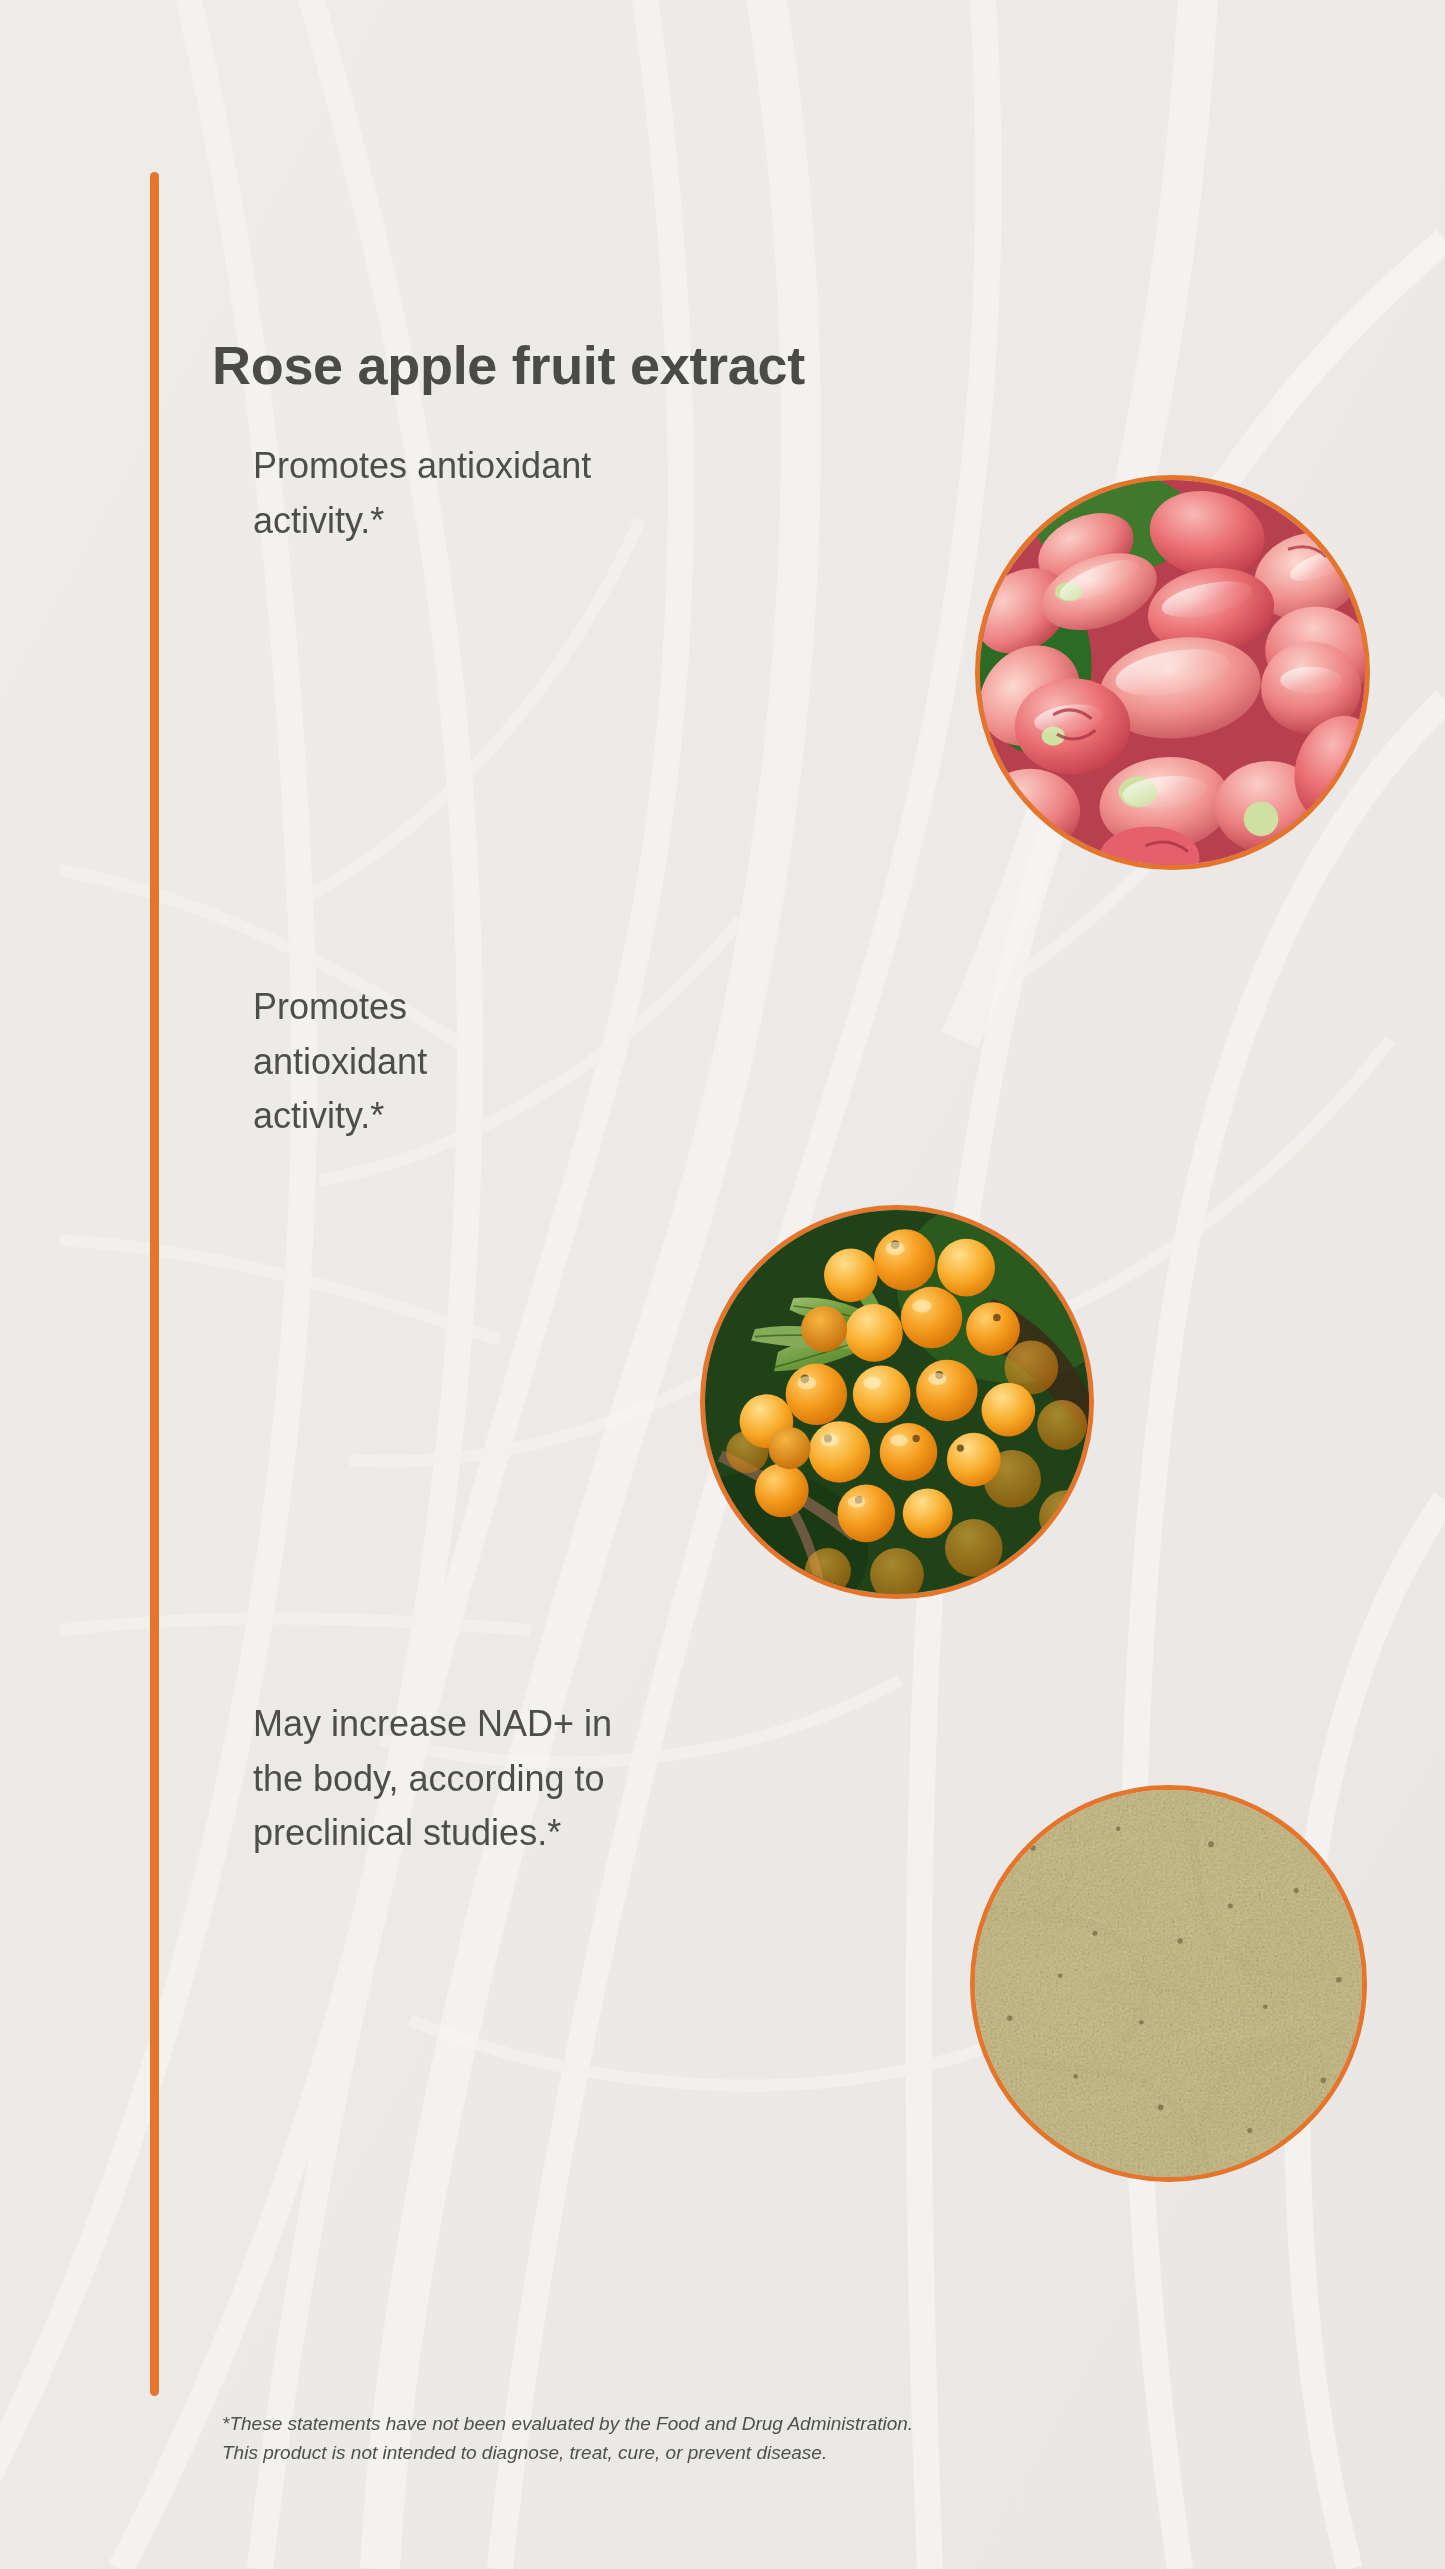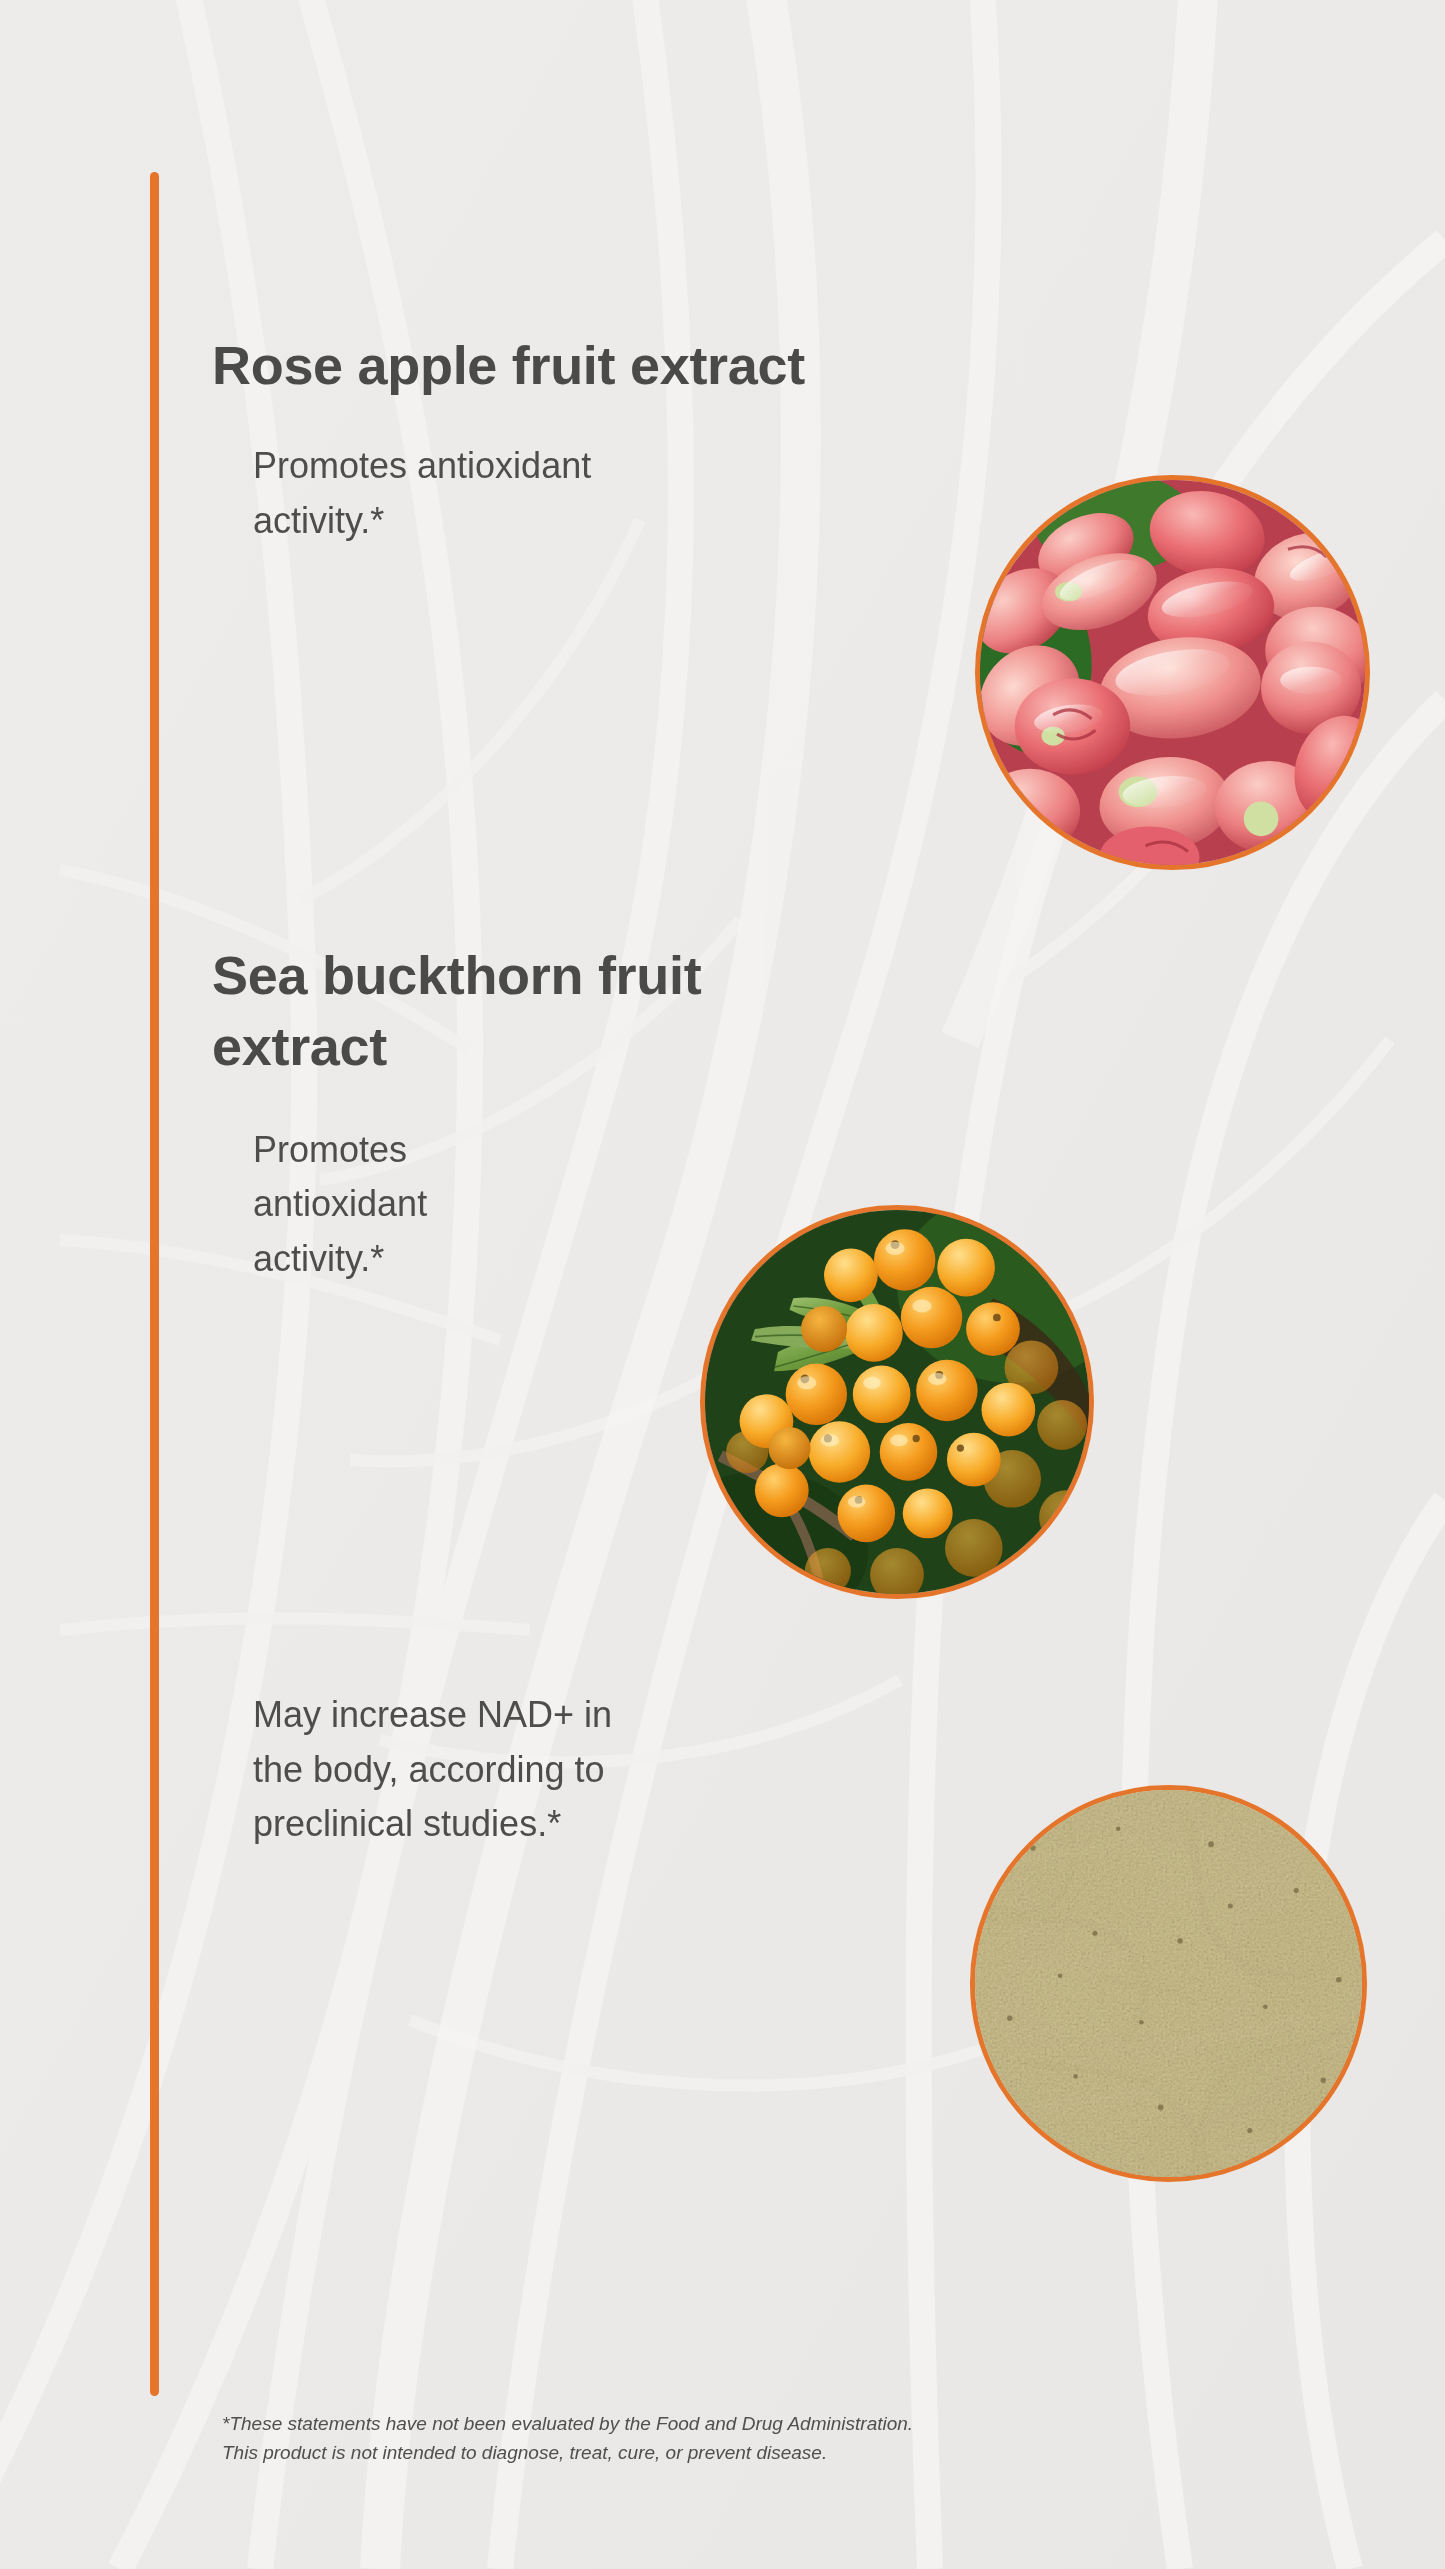--- a/index.html
+++ b/index.html
@@ -66,21 +66,21 @@
   }
   
   #section-rose-apple { top: 330px; }
   #section-rose-apple .section-body { margin-top: 38px; max-width: 470px; }
 
   #section-sea-buckthorn { top: 940px; }
   #section-sea-buckthorn .section-heading { max-width: 520px; }
   #section-sea-buckthorn .section-body { margin-top: 40px; max-width: 250px; }
 
   #section-resveratrol { top: 1655px; }
-  #section-resveratrol .section-body { margin-top: 33px; max-width: 400px; }
+  #section-resveratrol .section-body { margin-top: 42px; max-width: 400px; }
 
   
   .ingredient-image {
     position: absolute;
     border-radius: 50%;
     border: 5px solid #e4752b;
     box-sizing: border-box;
     overflow: hidden;
     background: #ddd;
   }
@@ -244,21 +244,20 @@
         <g stroke="#a8303f" stroke-width="1.6" fill="none" opacity="0.75">
           <path d="M 38 122 q 10 -6 20 2"></path>
           <path d="M 40 132 q 10 6 20 -2"></path>
           <path d="M 160 36 q 12 -4 20 4"></path>
           <path d="M 86 190 q 12 -5 22 3"></path>
         </g>
       </svg>
     </div>
 
     <div class="section" id="section-sea-buckthorn">
-      <h2 class="section-heading">Sea buckthorn fruit extract</h2>
       <p class="section-body">Promotes antioxidant activity.*</p>
     </div>
 
     <div class="ingredient-image" id="image-sea-buckthorn">
       <svg viewBox="0 0 200 200" preserveAspectRatio="xMidYMid slice">
         <defs>
           <radialGradient id="sb1" cx="35%" cy="30%" r="72%">
             <stop offset="0%" stop-color="#ffd06a"></stop>
             <stop offset="55%" stop-color="#f59c1e"></stop>
             <stop offset="100%" stop-color="#d97708"></stop>

